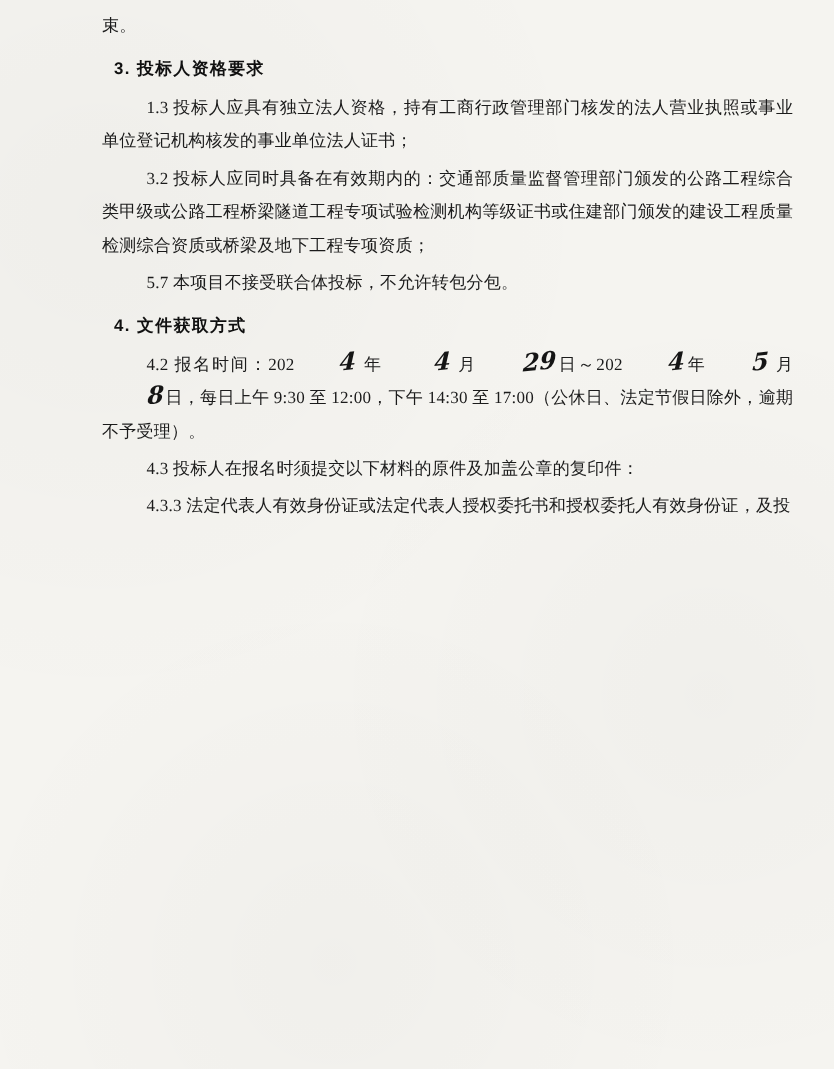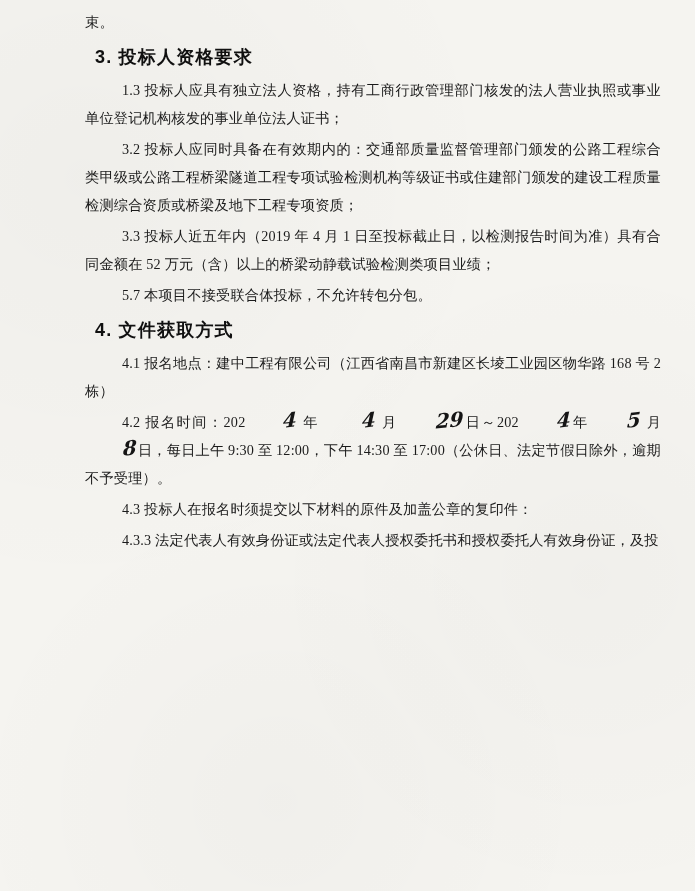--- a/index.html
+++ b/index.html
@@ -23,21 +23,21 @@
   p.body{
     margin:0 0 3px 0;
     line-height:28px;
     text-align:justify;
     text-justify:inter-ideograph;
   }
   p.indent{text-indent:37px;}
   h2.sec{
     font-family:"Liberation Sans","DejaVu Sans",sans-serif;
     font-weight:bold;
-    font-size:18px;
+    font-size:14px;
     color:var(--heading_ink,#101010);
     letter-spacing:1.2px;
     margin:9px 0 7px 10px;
     line-height:24px;
   }
   .hw{
     font-family:"DejaVu Serif",serif;
     font-style:italic;
     font-weight:700;
     font-size:20px;
@@ -57,29 +57,27 @@
 
   <p class="body">束。</p>
 
 
   <h2 class="sec">3. 投标人资格要求</h2>
 
   <p class="body indent">1.3 投标人应具有独立法人资格，持有工商行政管理部门核发的法人营业执照或事业单位登记机构核发的事业单位法人证书；</p>
 
   <p class="body indent">3.2 投标人应同时具备在有效期内的：交通部质量监督管理部门颁发的公路工程综合类甲级或公路工程桥梁隧道工程专项试验检测机构等级证书或住建部门颁发的建设工程质量检测综合资质或桥梁及地下工程专项资质；</p>
 
-  <p class="body indent">3.3 投标人近五年内（2019 年 4 月 1 日至投标截止日，以检测报告时间为准）具有合同金额在 52 万元（含）以上的桥梁动静载试验检测类项目业绩；</p>
 
 
 
   <p class="body indent">5.7 本项目不接受联合体投标，不允许转包分包。</p>
 
   <h2 class="sec">4. 文件获取方式</h2>
 
-  <p class="body indent">4.1 报名地点：建中工程有限公司（江西省南昌市新建区长堎工业园区物华路 168 号 2 栋）</p>
 
   <p class="body indent">
     <span>4.2 报名时间：202</span><span class="hw">4</span><span> 年 </span><span class="hw">4</span><span> 月</span><span class="hw">29</span><span>日～202</span><span class="hw">4</span><span>年</span><span class="hw">5</span><span> 月</span><span class="hw">8</span><span>日，每日上午 9:30 至 12:00，下午 14:30 至 17:00（公休日、法定节假日除外，逾期不予受理）。</span>
   </p>
 
   <p class="body indent">4.3 投标人在报名时须提交以下材料的原件及加盖公章的复印件：</p>
 
 
 
   <p class="body indent">4.3.3 法定代表人有效身份证或法定代表人授权委托书和授权委托人有效身份证，及投</p>

